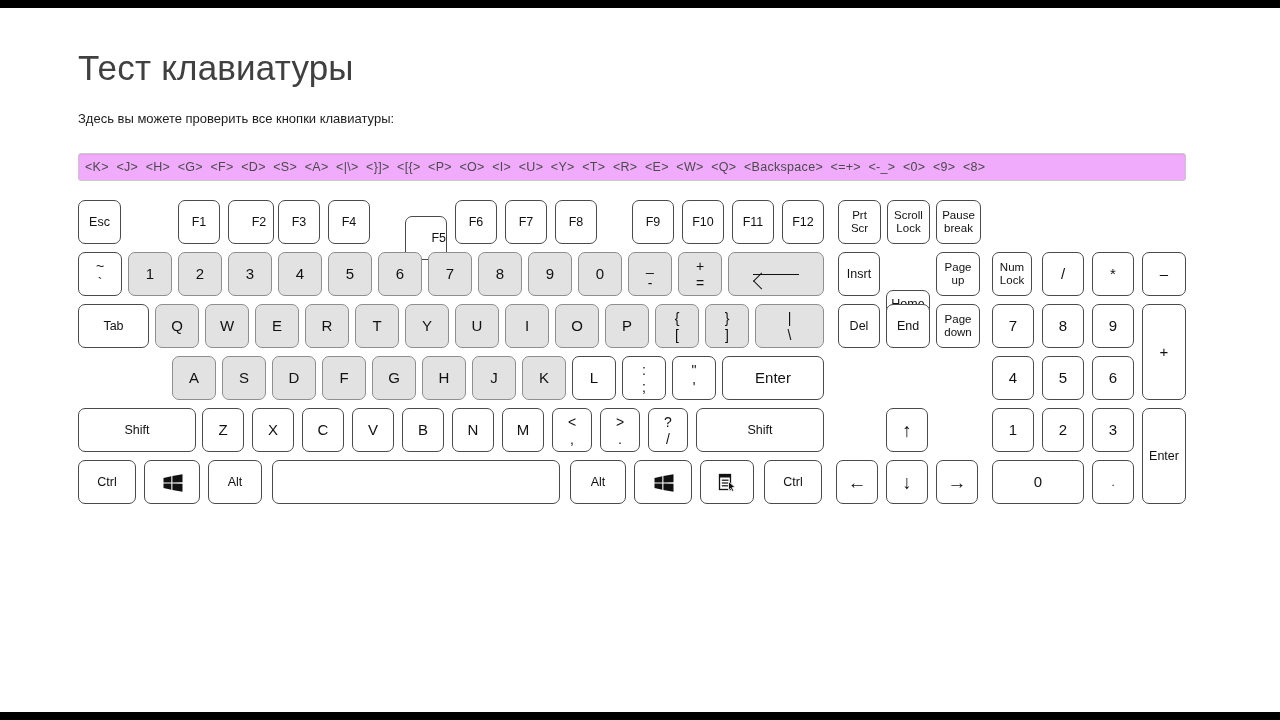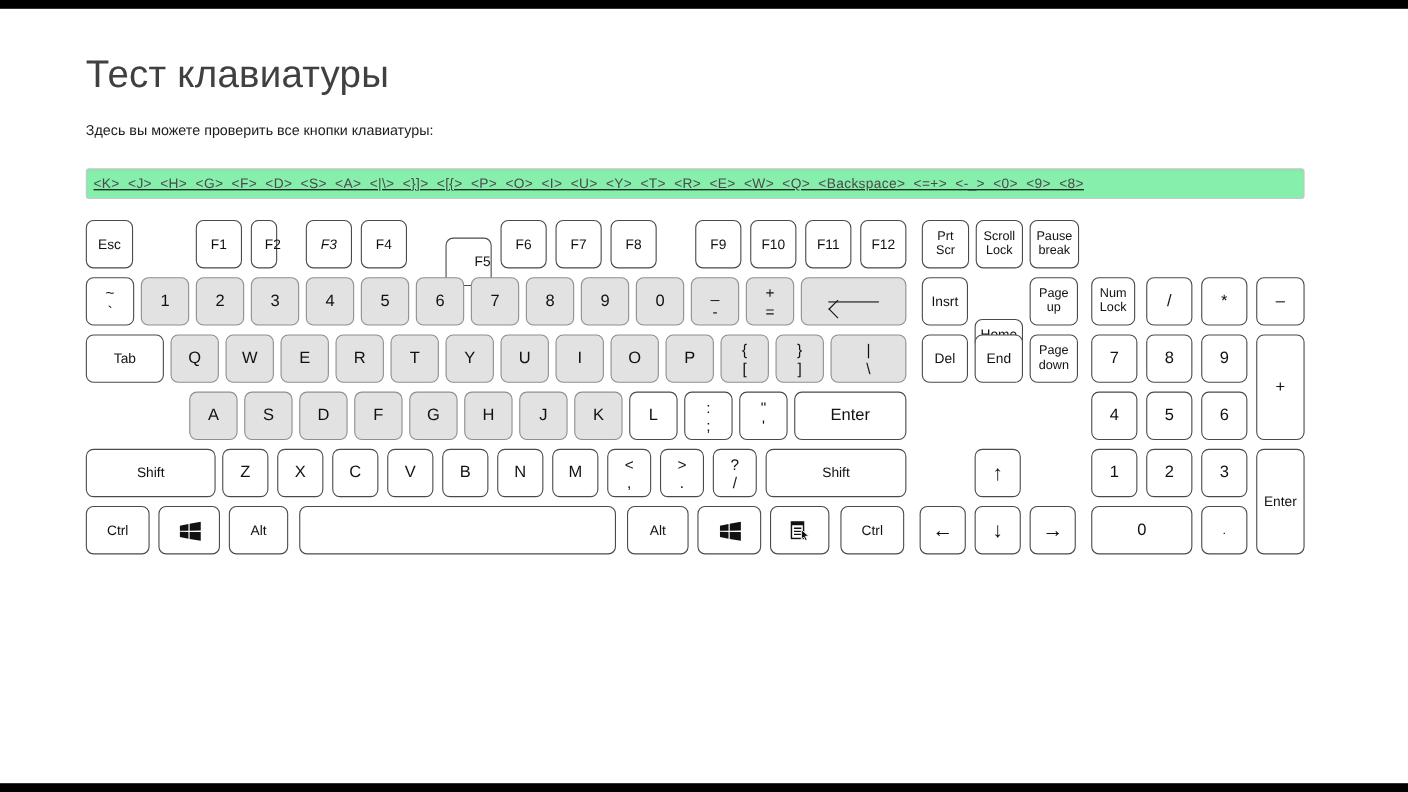--- a/index.html
+++ b/index.html
@@ -32,28 +32,27 @@
     color: #1c1c1c;
     white-space: nowrap;
   }
   
   .keyinput {
     position: absolute;
     left: 78px; top: 145px;
     width: 1108px; height: 28px;
     border: 1px solid #c8c8c8;
     border-radius: 3px;
-    background: #86efac;
+    background: #f0abfc;
     box-shadow: inset 0 1px 2px rgba(0,0,0,0.06);
     overflow: hidden;
     white-space: nowrap;
     display: flex;
     align-items: center;
     padding: 0 6px;
-    text-decoration: underline;
   }
   .keyinput span {
     font-family: "Liberation Sans", sans-serif;
     font-size: 12.5px;
     color: #4a4a4a;
     letter-spacing: 0.3px;
     white-space: pre;
   }
   
   #keyboard {
@@ -128,24 +127,24 @@
   </div>
 
   <div id="keyboard">
 
     <div class="key sm" style="left:78px;top:192px;width:43px;height:44px;">
       <span class="l1">Esc</span>
     </div>
     <div class="key sm" style="left:178px;top:192px;width:42px;height:44px;">
       <span class="l1">F1</span>
     </div>
-    <div class="key sm" style="left:228px;top:192px;width:24px;height:44px;padding-left:16px;">
+    <div class="key sm" style="left:228px;top:192px;width:46px;height:44px;padding-left:16px;">
       <span class="l1">F2</span>
     </div>
-    <div class="key sm" style="left:278px;top:192px;width:42px;height:44px;font-style:italic;">
+    <div class="key sm" style="left:278px;top:192px;width:42px;height:44px;">
       <span class="l1">F3</span>
     </div>
     <div class="key sm" style="left:328px;top:192px;width:42px;height:44px;">
       <span class="l1">F4</span>
     </div>
     <div class="key sm" style="left:405px;top:208px;width:42px;height:44px;align-items:flex-end;">
       <span class="l1">F5</span>
     </div>
     <div class="key sm" style="left:455px;top:192px;width:42px;height:44px;align-items:center;">
       <span class="l1">F6</span>

